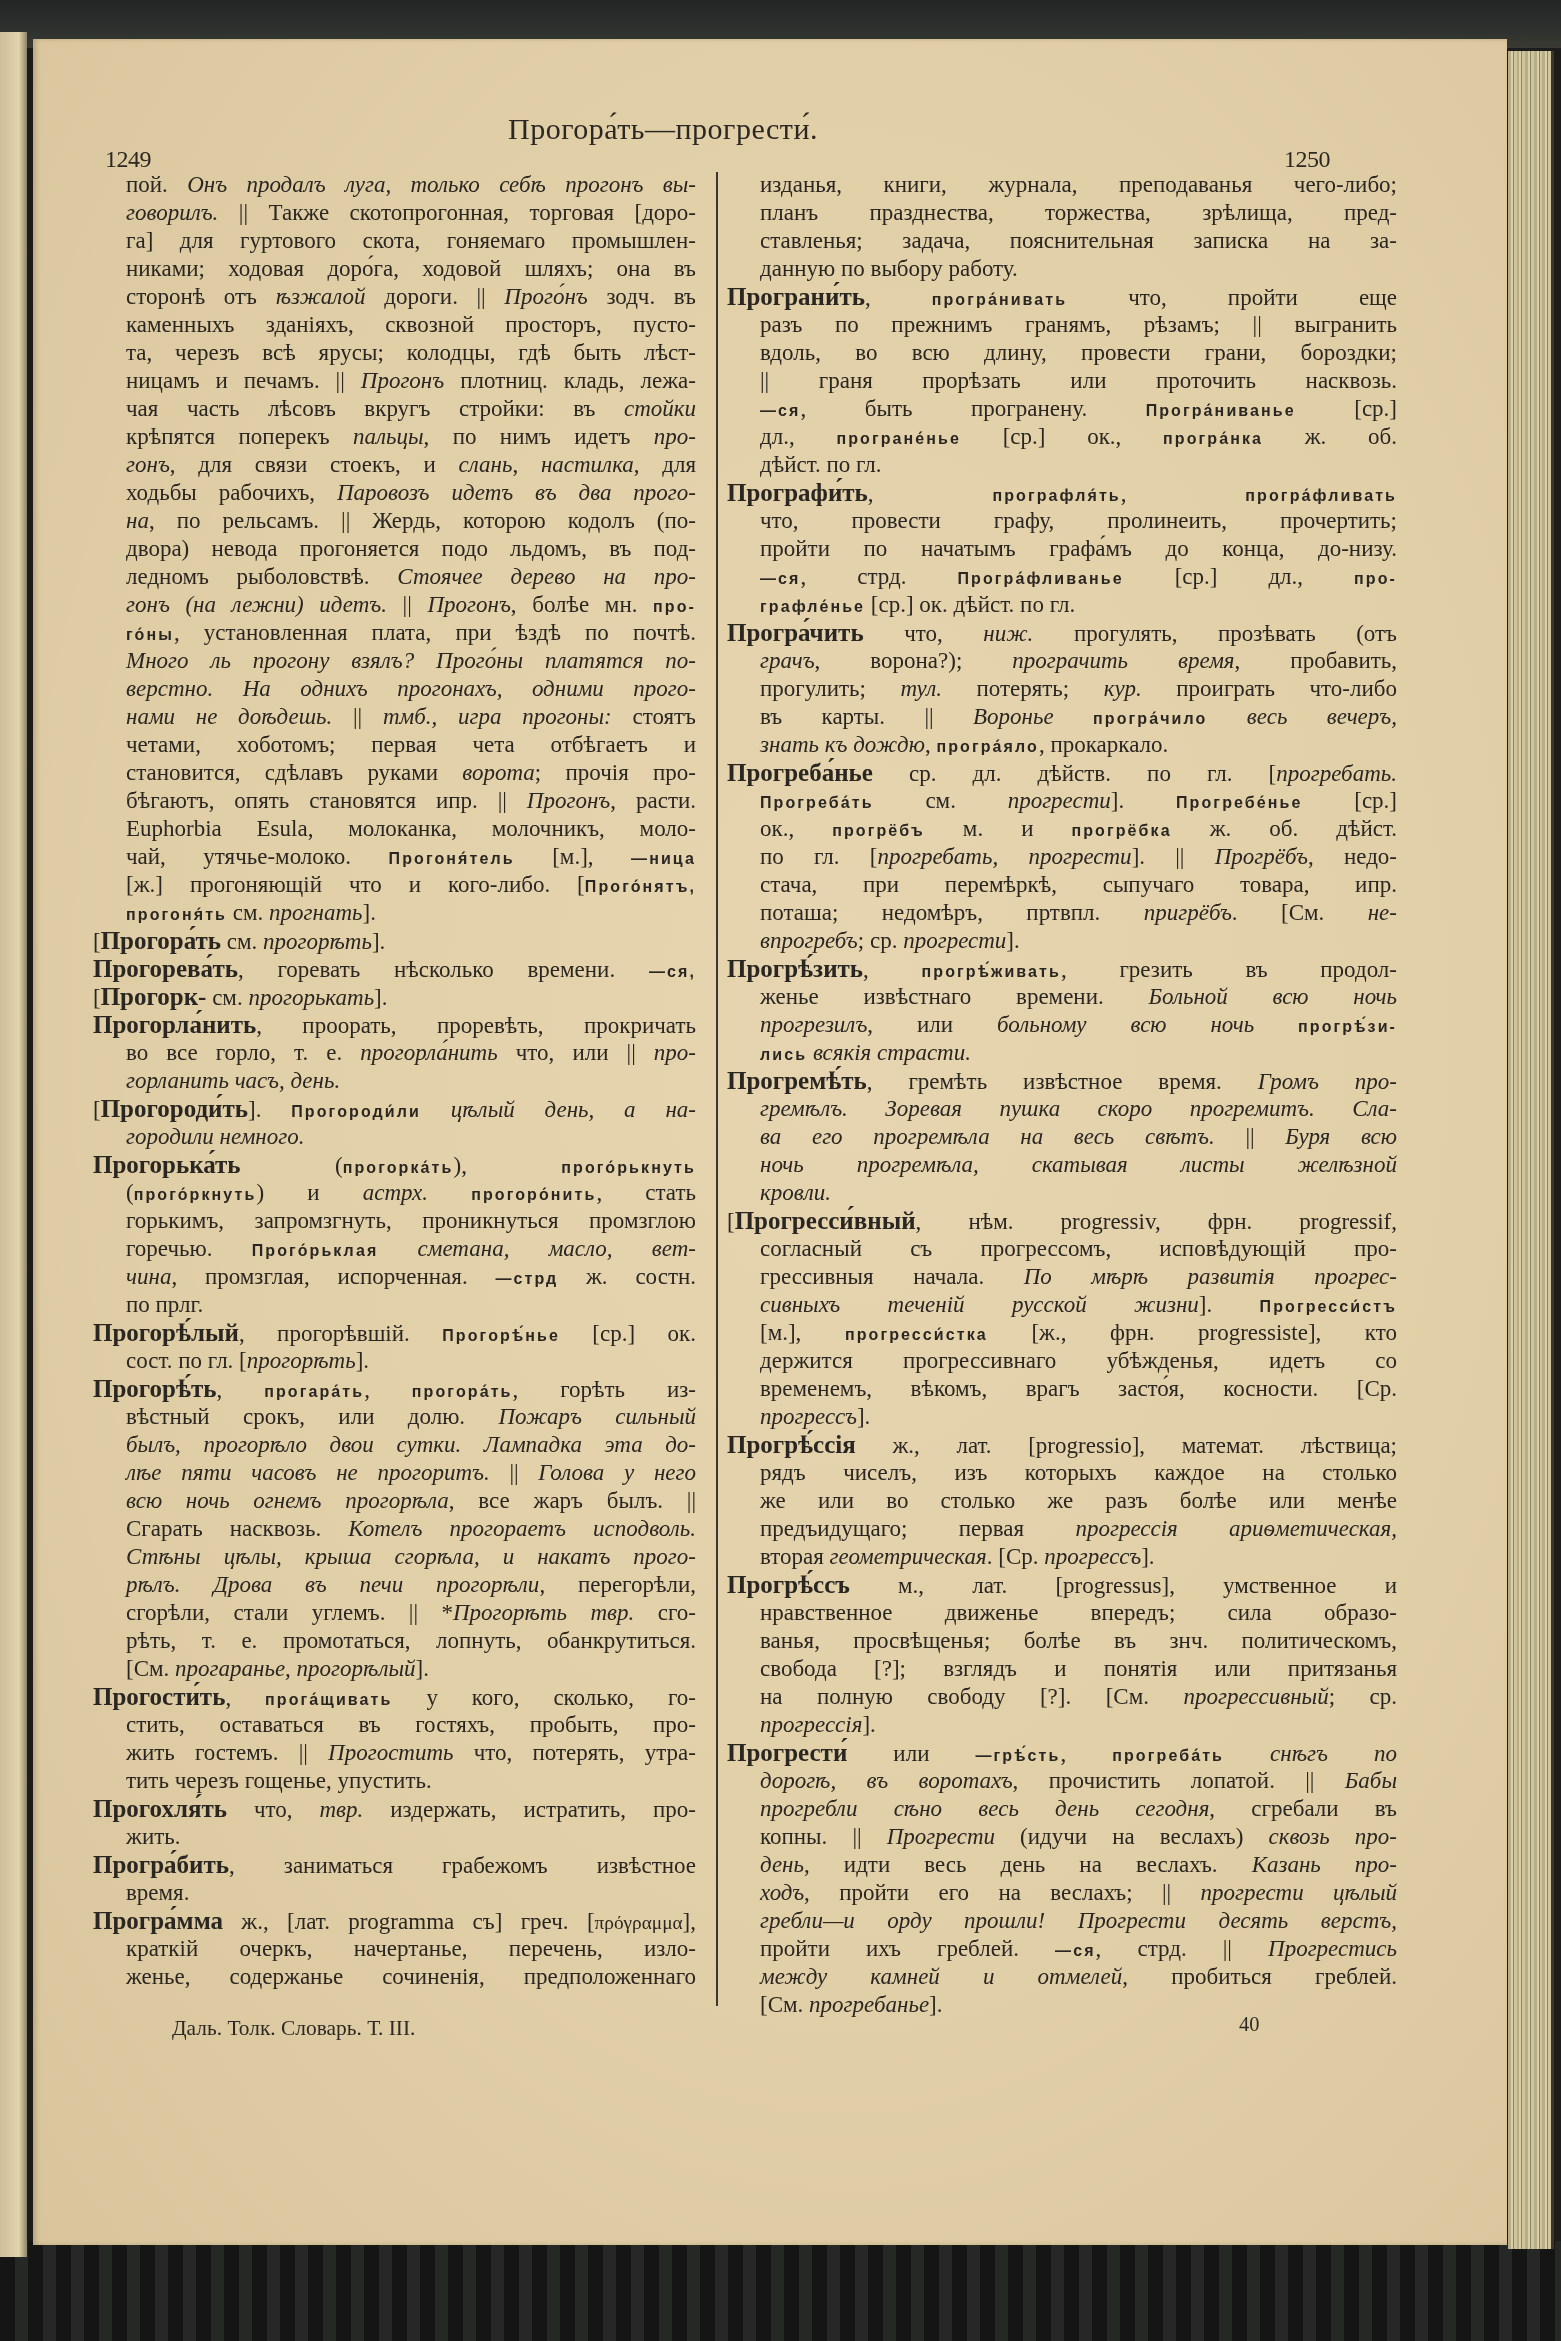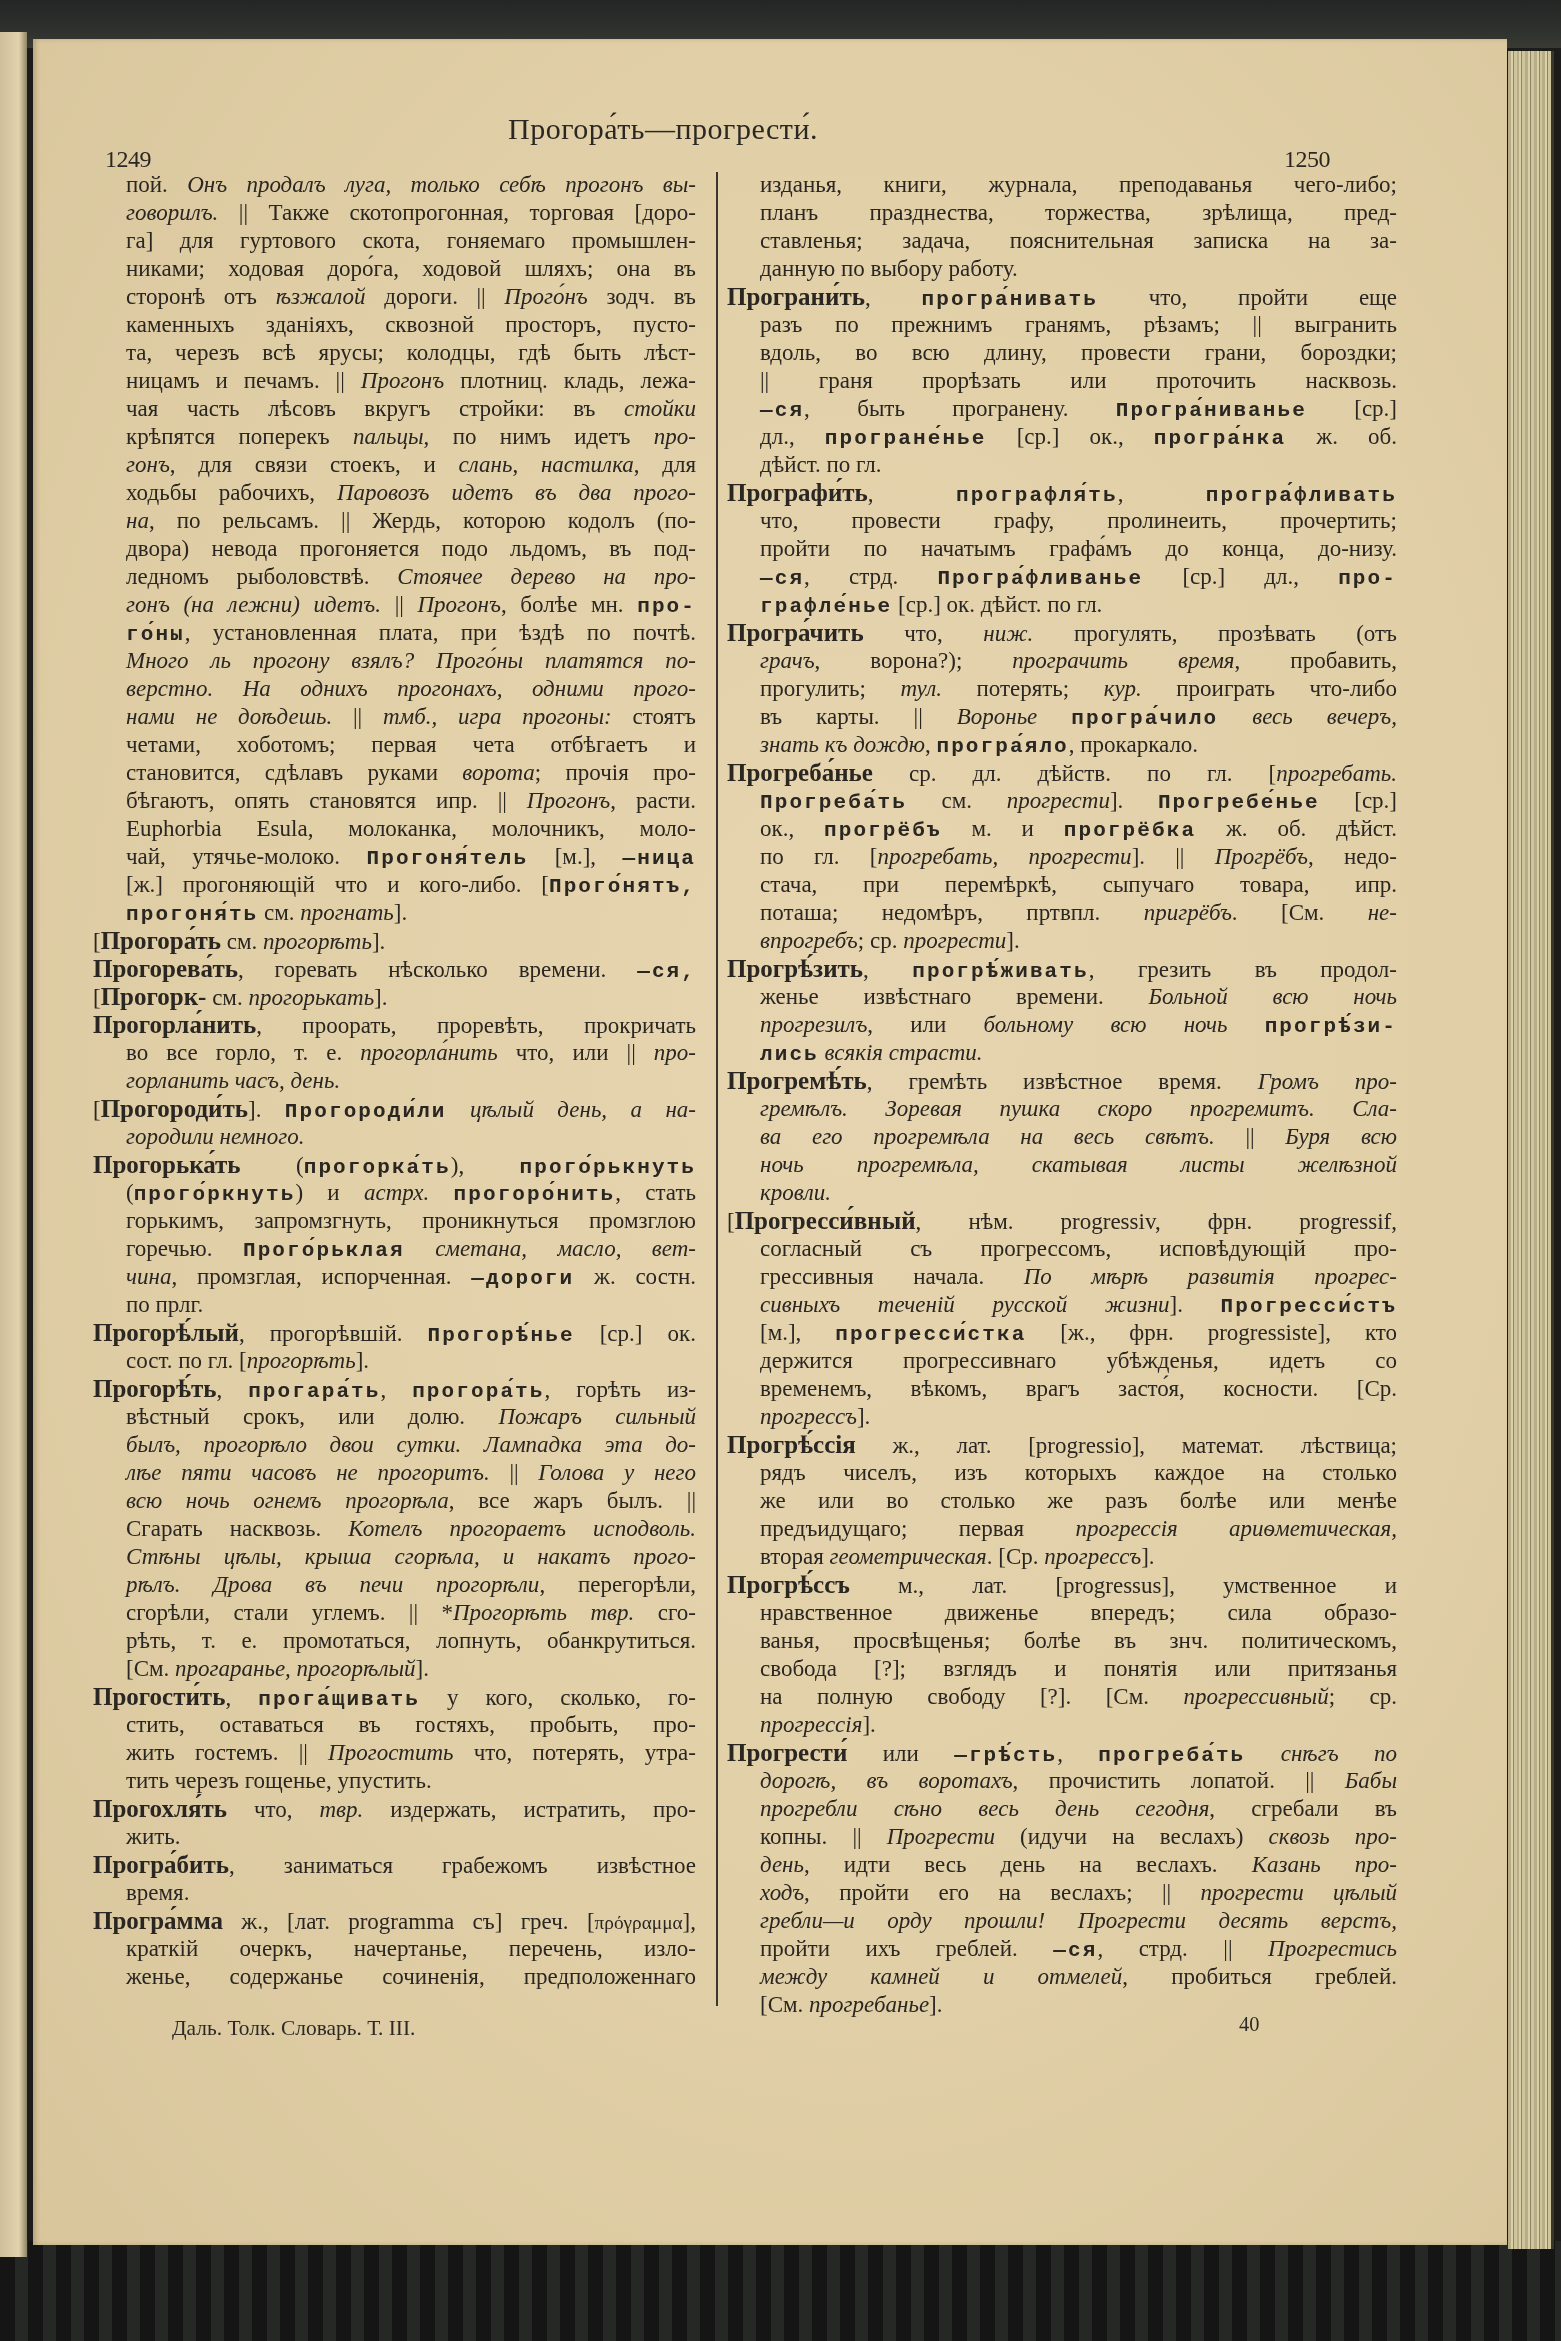--- a/index.html
+++ b/index.html
@@ -37,21 +37,21 @@
   .title { left:0; width:1561px; text-align:left; top:112px; font-size:30px; }
   .title span { position:absolute; left:508px; letter-spacing:0.5px; }
   .col { position:absolute; top:171px; color:#2a2621; font-size:23px; line-height:28px; }
   .col-left { left:93px; width:603px; }
   .col-right { left:727px; width:670px; }
   .divider { position:absolute; left:716px; top:172px; width:1.6px; height:1834px; background:#3b3630; }
   .line { white-space:nowrap; text-align:justify; text-align-last:justify; height:28px; overflow:visible; }
   .line.ind { padding-left:33px; }
   .line.last { text-align-last:left; }
   .seg-i { font-style:italic; }
-  .seg-b { font-weight:bold; letter-spacing:2.1px; font-family:Liberation Mono, monospace; font-size:21px; }
+  .seg-b { font-weight:bold; letter-spacing:2.1px; font-family:Liberation Sans, sans-serif; font-size:16px; }
   .seg-h { font-weight:bold; font-size:25px;margin-top:48px; }
   .seg-s { font-size:19.3px; }
   .footer-left { position:absolute; left:172px; top:2016px; font-size:21.4px; color:#2d2924; }
   .footer-sig { position:absolute; left:1239px; top:2013px; font-size:20.4px; color:#2d2924; }
 </style>
 </head>
 <body>
 
 <div class="bg-top"></div>
 <div class="bg-bottom"></div>
@@ -98,21 +98,21 @@
     <div class="line last"><span class="seg-n">[</span><span class="seg-h">Прогорк-</span><span class="seg-n"> см. </span><span class="seg-i">прогорькать</span><span class="seg-n">].</span></div>
     <div class="line"><span class="seg-h">Прогорла́нить</span><span class="seg-n">, проорать, проревѣть, прокричать</span></div>
     <div class="line ind"><span class="seg-n">во все горло, т. е. </span><span class="seg-i">прогорла́нить</span><span class="seg-n"> что, или || </span><span class="seg-i">про-</span></div>
     <div class="line ind last"><span class="seg-i">горланить часъ, день.</span></div>
     <div class="line"><span class="seg-n">[</span><span class="seg-h">Прогороди́ть</span><span class="seg-n">]. </span><span class="seg-b">Прогороди́ли</span><span class="seg-n"> </span><span class="seg-i">цѣлый день, а на-</span></div>
     <div class="line ind last"><span class="seg-i">городили немного.</span></div>
     <div class="line"><span class="seg-h">Прогорька́ть</span><span class="seg-n"> (</span><span class="seg-b">прогорка́ть</span><span class="seg-n">), </span><span class="seg-b">прого́рькнуть</span></div>
     <div class="line ind"><span class="seg-n">(</span><span class="seg-b">прого́ркнуть</span><span class="seg-n">) и </span><span class="seg-i">астрх.</span><span class="seg-n"> </span><span class="seg-b">прогоро́нить</span><span class="seg-n">, стать</span></div>
     <div class="line ind"><span class="seg-n">горькимъ, запромзгнуть, проникнуться промзглою</span></div>
     <div class="line ind"><span class="seg-n">горечью. </span><span class="seg-b">Прого́рьклая</span><span class="seg-n"> </span><span class="seg-i">сметана, масло, вет-</span></div>
-    <div class="line ind"><span class="seg-i">чина</span><span class="seg-n">, промзглая, испорченная. </span><span class="seg-b">—дороги</span><span class="seg-n"> ж. состн.</span></div>
+    <div class="line ind"><span class="seg-i">чина</span><span class="seg-n">, промзглая, испорченная. </span><span class="seg-b">—стрд</span><span class="seg-n"> ж. состн.</span></div>
     <div class="line ind last"><span class="seg-n">по прлг.</span></div>
     <div class="line"><span class="seg-h">Прогорѣ́лый</span><span class="seg-n">, прогорѣвшiй. </span><span class="seg-b">Прогорѣ́нье</span><span class="seg-n"> [ср.] ок.</span></div>
     <div class="line ind last"><span class="seg-n">сост. по гл. [</span><span class="seg-i">прогорѣть</span><span class="seg-n">].</span></div>
     <div class="line"><span class="seg-h">Прогорѣ́ть</span><span class="seg-n">, </span><span class="seg-b">прогара́ть</span><span class="seg-n">, </span><span class="seg-b">прогора́ть</span><span class="seg-n">, горѣть из-</span></div>
     <div class="line ind"><span class="seg-n">вѣстный срокъ, или долю. </span><span class="seg-i">Пожаръ сильный</span></div>
     <div class="line ind"><span class="seg-i">былъ, прогорѣло двои сутки. Лампадка эта до-</span></div>
     <div class="line ind"><span class="seg-i">лѣе пяти часовъ не прогоритъ.</span><span class="seg-n"> || </span><span class="seg-i">Голова у него</span></div>
     <div class="line ind"><span class="seg-i">всю ночь огнемъ прогорѣла</span><span class="seg-n">, все жаръ былъ. ||</span></div>
     <div class="line ind"><span class="seg-n">Сгарать насквозь. </span><span class="seg-i">Котелъ прогораетъ исподволь.</span></div>
     <div class="line ind"><span class="seg-i">Стѣны цѣлы, крыша сгорѣла, и накатъ прого-</span></div>

